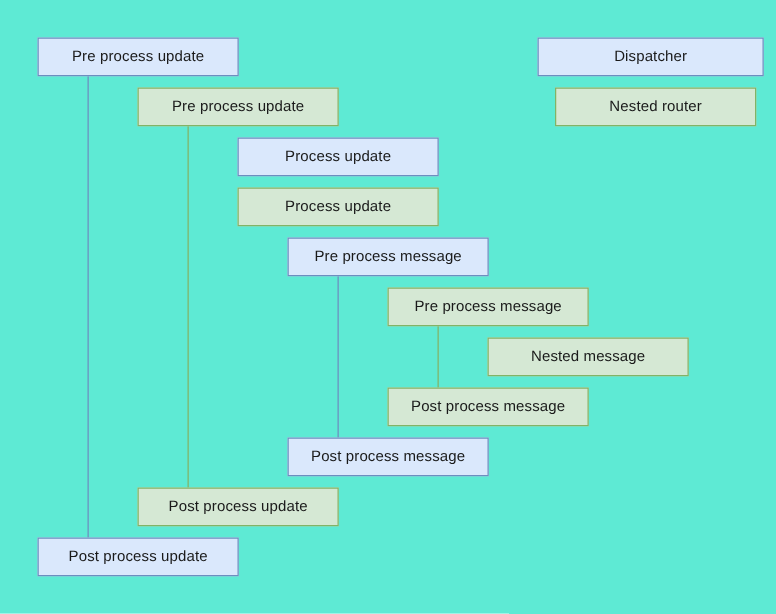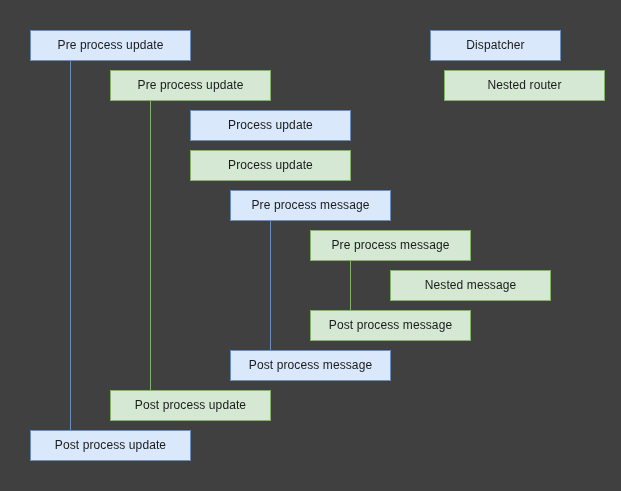--- a/index.html
+++ b/index.html
@@ -7,21 +7,21 @@
     padding: 0;
     background: #ffffff;
   }
   body {
     font-family: "Liberation Sans", sans-serif;
   }
   #diagram-canvas {
     position: relative;
     width: 621px;
     height: 491px;
-    background: #404040;
+    background: #5eead4;
     overflow: hidden;
   }
   .node {
     position: absolute;
     box-sizing: border-box;
     border-width: 1px;
     border-style: solid;
     display: flex;
     align-items: center;
     justify-content: center;
@@ -73,16 +73,16 @@
       <div class="node router" style="left: 190px; top: 150px; width: 161px; height: 31px;">Process update</div>
       <div class="node dispatcher" style="left: 230px; top: 190px; width: 161px; height: 31px;">Pre process message</div>
       <div class="node router" style="left: 310px; top: 230px; width: 161px; height: 31px;">Pre process message</div>
       <div class="node router" style="left: 390px; top: 270px; width: 161px; height: 31px;">Nested message</div>
       <div class="node router" style="left: 310px; top: 310px; width: 161px; height: 31px;">Post process message</div>
       <div class="node dispatcher" style="left: 230px; top: 350px; width: 161px; height: 31px;">Post process message</div>
       <div class="node router" style="left: 110px; top: 390px; width: 161px; height: 31px;">Post process update</div>
       <div class="node dispatcher" style="left: 30px; top: 430px; width: 161px; height: 31px;">Post process update</div>
     </div>
   <div id="legend-layer" class="legend-group">
-      <div class="node dispatcher" style="left: 430px; top: 30px; width: 131px; height: 31px;">Dispatcher</div>
+      <div class="node dispatcher" style="left: 430px; top: 30px; width: 181px; height: 31px;">Dispatcher</div>
       <div class="node router" style="left: 444px; top: 70px; width: 161px; height: 31px;">Nested router</div>
     </div>
 </div>
 
 </body></html>

